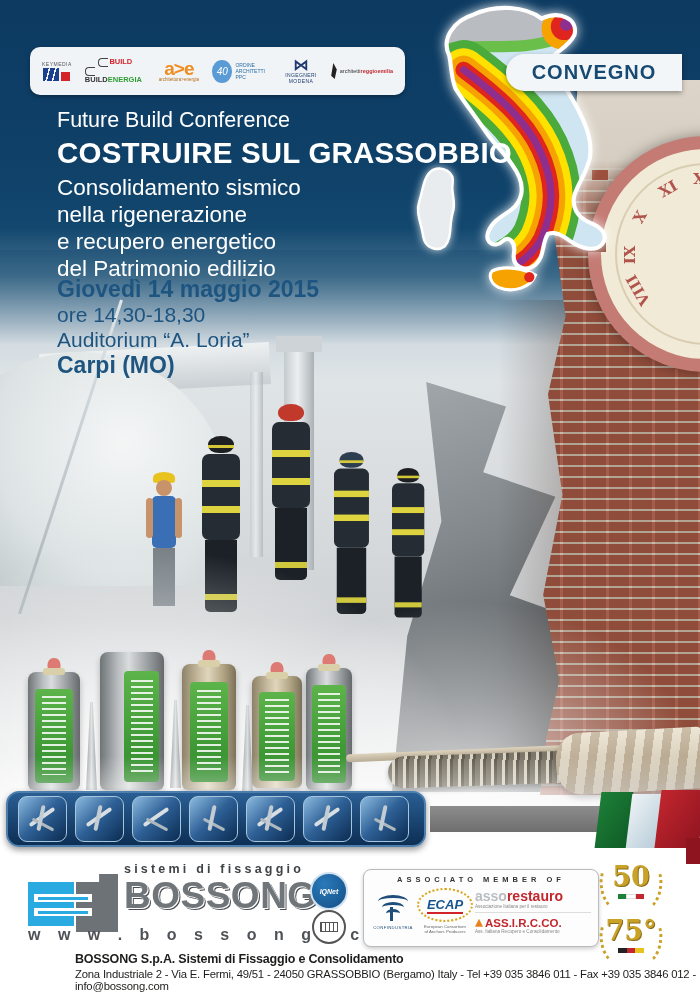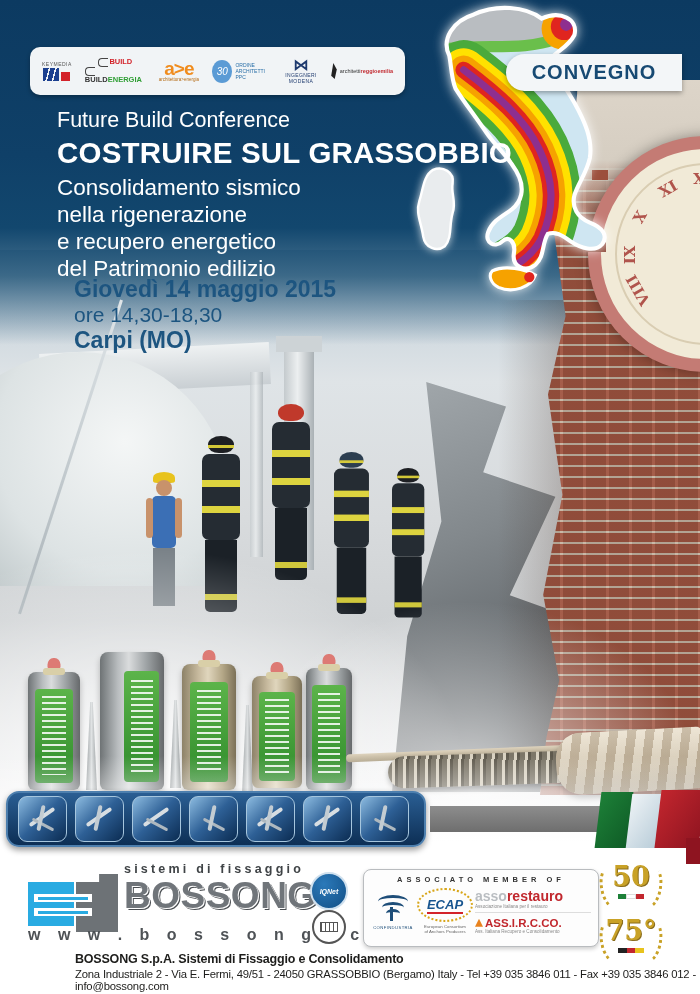--- a/index.html
+++ b/index.html
@@ -149,21 +149,21 @@
 
   .badge{position:absolute;left:506px;top:54px;width:176px;height:37px;background:#f3f6f8;
     border-radius:19px 0 0 19px;box-shadow:0 2px 5px rgba(0,0,0,.35);display:flex;align-items:center;justify-content:center;}
   .badge span{color:#174a73;font-weight:bold;font-size:20px;letter-spacing:1px;}
 
   
   .title-block{position:absolute;left:57px;top:108px;color:#ffffff;}
   .kicker{font-size:21.5px;font-weight:400;margin-bottom:3px;}
   .main-title{font-size:29.5px;font-weight:bold;letter-spacing:.2px;margin-bottom:4px;}
   .sub-line{font-size:22.5px;font-weight:400;line-height:27px;}
-  .event-block{position:absolute;left:74px;top:276px;color:#1d5580;}
+  .event-block{position:absolute;left:57px;top:276px;color:#1d5580;}
   .ev-date{font-size:23px;font-weight:bold;line-height:26px;}
   .ev-line{font-size:21px;line-height:25px;}
   .ev-city{font-size:23px;font-weight:bold;line-height:26px;}
 
   
   .bossong-mark{position:absolute;left:28px;top:874px;width:92px;height:58px;}
   .bm-blue{position:absolute;left:0;top:8px;width:46px;height:44px;background:#29abe2;}
   .bm-slot{position:absolute;left:6px;width:58px;height:8px;background:#ffffff;}
   .bm-slot.s1{top:20px;}
   .bm-slot.s2{top:34px;}
@@ -412,21 +412,21 @@
     </div>
     <div class="lg">
       <span class="ib-line"><span class="ib-glyph"></span><span class="ib-red">BUILD</span></span>
       <span class="ib-line"><span class="ib-glyph"></span><span>BUILD</span><span class="ib-green">ENERGIA</span></span>
     </div>
     <div class="lg">
       <span class="ae-main">a&gt;e</span>
       <span class="ae-sub">architettura&gt;energia</span>
     </div>
     <div class="oa-row">
-      <span class="oa-circle">30</span>
+      <span class="oa-circle">40</span>
       <span class="oa-text"><span>ORDINE</span><br>
       <span>ARCHITETTI PPC</span></span>
     </div>
     <div class="lg">
       <span class="im-glyph">⋈</span>
       <span class="im-text"><span>INGEGNERI</span><br>
       <span>MODENA</span></span>
     </div>
     <div class="re-row">
       <span class="re-quill">
@@ -445,20 +445,21 @@
     <div class="main-title">COSTRUIRE SUL GRASSOBBIO</div>
     <div class="sub-line">Consolidamento sismico</div>
     <div class="sub-line">nella rigenerazione</div>
     <div class="sub-line">e recupero energetico</div>
     <div class="sub-line">del Patrimonio edilizio</div>
   </div>
 
   <div class="event-block">
     <div class="ev-date">Giovedì 14 maggio 2015</div>
     <div class="ev-line">ore 14,30-18,30</div>
+    <div class="ev-line">Auditorium “A. Loria”</div>
     <div class="ev-city">Carpi (MO)</div>
   </div>
 
   <div class="bossong-mark">
     <span class="bm-gray"></span>
     <span class="bm-blue"></span>
     <span class="bm-slot s1"></span>
       <span class="bm-slot s2"></span>
     <span class="bm-bar b1"></span>
       <span class="bm-bar b2"></span>

